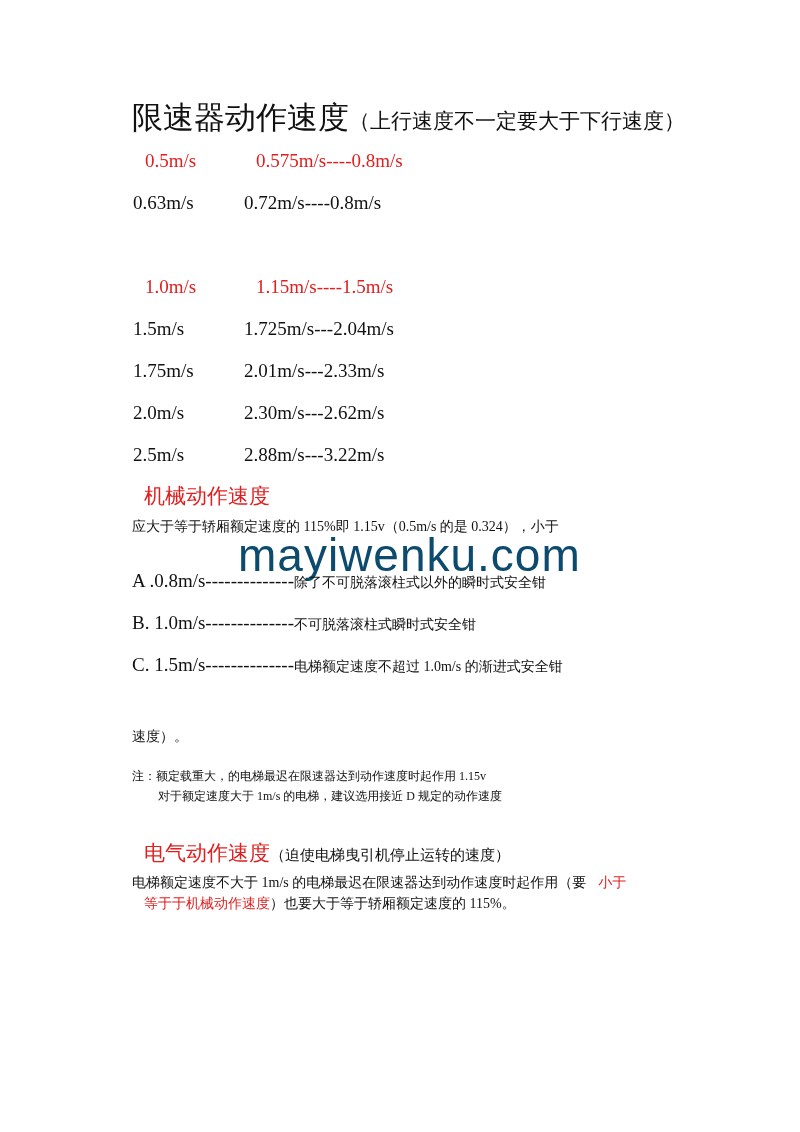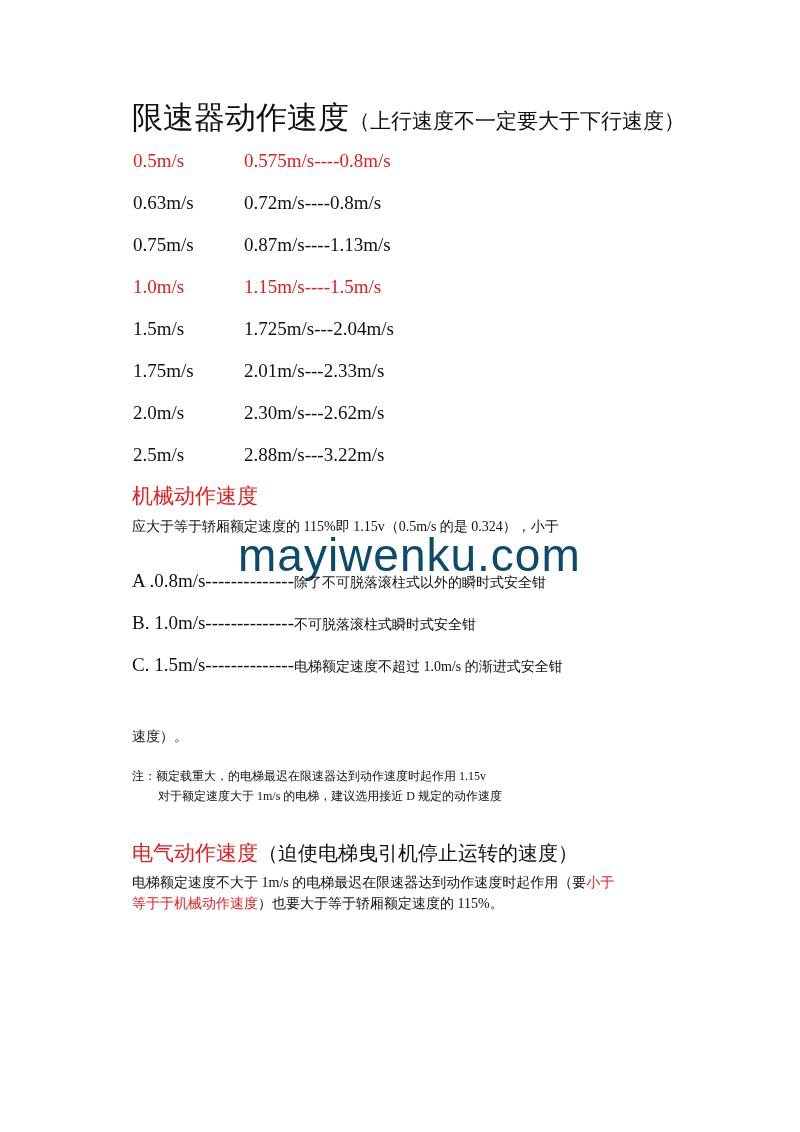--- a/index.html
+++ b/index.html
@@ -1,26 +1,26 @@
 <!DOCTYPE html>
 <html><head>
 <meta charset="utf-8">
 <style>
   html, body { margin: 0; padding: 0; background: #ffffff; }
   body { width: 800px; height: 1132px; position: relative; overflow: hidden;
          font-family: "Liberation Serif", "DejaVu Serif", serif; color: #111111; }
   .page { position: absolute; left: 12px; top: 0; width: 800px; height: 1080px; }
   .abs { position: absolute; white-space: nowrap; }
-  .red { color: #e02020; }
+  .red { color: #e02020; margin-left: 12px; }
   .title { left: 120px; top: 98px; font-size: 31px; line-height: 40px; }
   .title .sub { font-size: 21px; }
   .speed-row { left: 121px; font-size: 19px; line-height: 24px; }
   .speed-row .c1 { display: inline-block; width: 111px; }
   .section-h { left: 120px; font-size: 21px; line-height: 28px; }
-  .section-h .sub { font-size: 20px; color: #111; }
+  .section-h .sub { font-size: 15px; color: #111; }
   .body-text { left: 120px; font-size: 14px; line-height: 20px; }
   .opt { left: 120px; line-height: 26px; }
   .opt .code { font-size: 19px; }
   .opt .desc { font-size: 14px; }
   .note { left: 120px; font-size: 12px; line-height: 19px; }
   .watermark { left: 226px; top: 528px; font-family: "Liberation Sans", "DejaVu Sans", sans-serif;
                font-size: 46px; color: #0c4a6e; letter-spacing: 1px; }
 </style>
 </head>
 <body>
@@ -29,23 +29,20 @@
 
   <div class="abs title">
     <span>限速器动作速度</span><span class="sub">（上行速度不一定要大于下行速度）</span>
   </div>
 
   <div class="abs speed-row red" style="top:149px">
     <span class="c1">0.5m/s</span><span>0.575m/s----0.8m/s</span>
   </div>
   <div class="abs speed-row" style="top:191px">
     <span class="c1">0.63m/s</span><span>0.72m/s----0.8m/s</span>
-  </div>
-  <div class="abs speed-row" style="top:233px">
-    <span class="c1">0.75m/s</span><span>0.87m/s----1.13m/s</span>
   </div>
   <div class="abs speed-row red" style="top:275px">
     <span class="c1">1.0m/s</span><span>1.15m/s----1.5m/s</span>
   </div>
   <div class="abs speed-row" style="top:317px">
     <span class="c1">1.5m/s</span><span>1.725m/s---2.04m/s</span>
   </div>
   <div class="abs speed-row" style="top:359px">
     <span class="c1">1.75m/s</span><span>2.01m/s---2.33m/s</span>
   </div>

